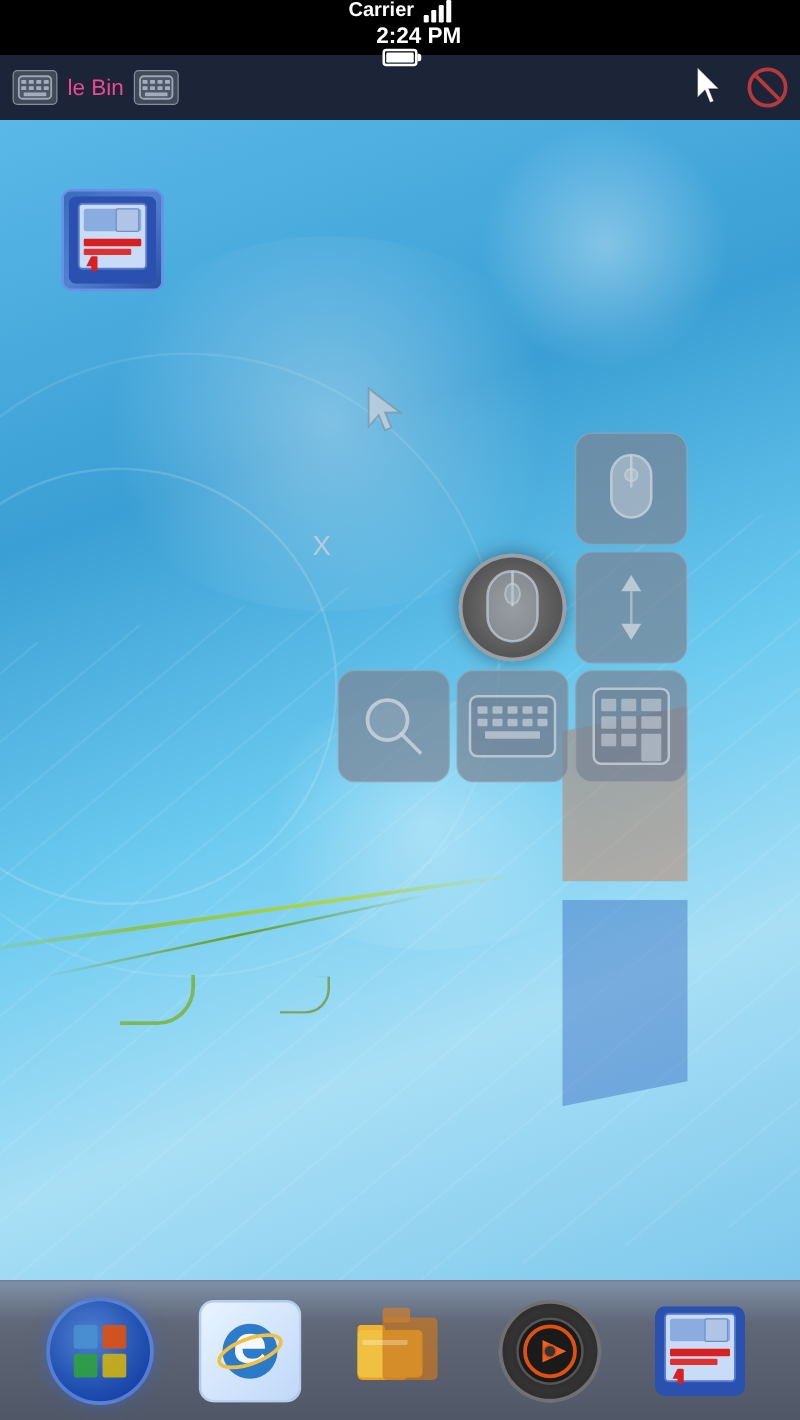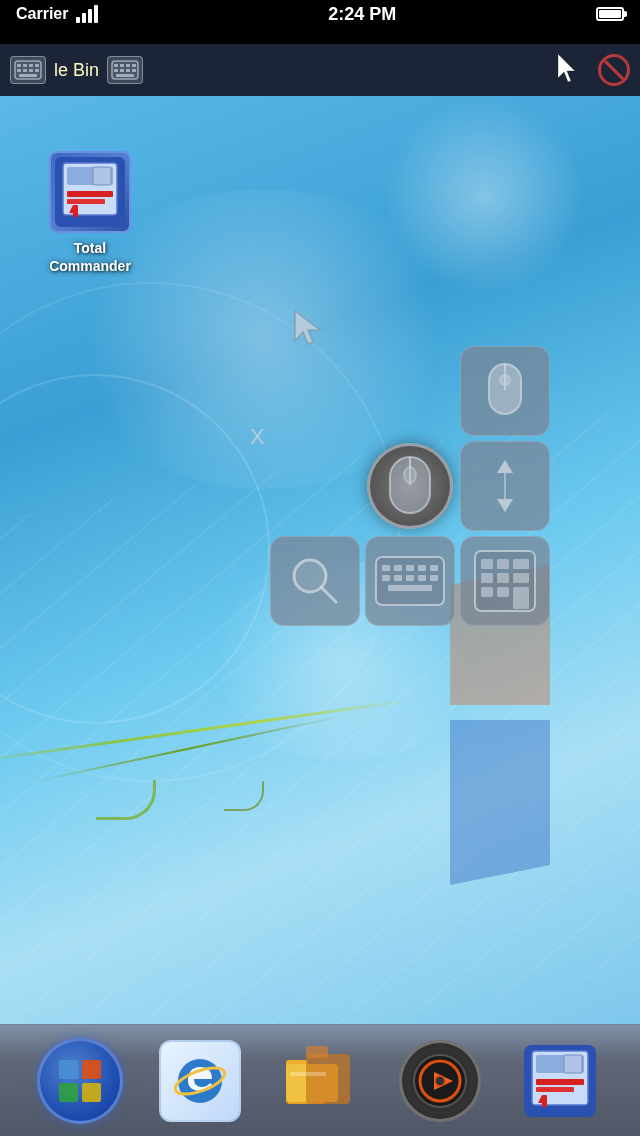--- a/index.html
+++ b/index.html
@@ -20,20 +20,21 @@
       height: 28px;
       background: rgba(0,0,0,0.6);
       display: flex;
       align-items: center;
       justify-content: space-between;
       padding: 0 16px;
       z-index: 100;
       color: white;
       font-size: 16px;
       font-weight: 600;
+      flex-direction: column;
     }
     #status-left { display: flex; align-items: center; gap: 8px; }
     #status-center { font-size: 18px; font-weight: 600; margin-left: 30px; }
     #status-right { display: flex; align-items: center; gap: 6px; }
 
     
     #toolbar {
       position: absolute;
       top: 44px; left: 0; right: 0;
       height: 52px;
@@ -368,21 +369,21 @@
       <rect x="15" y="4" width="4" height="3" rx="0.5" fill="rgba(200,210,220,0.7)"></rect>
       <rect x="21" y="4" width="4" height="3" rx="0.5" fill="rgba(200,210,220,0.7)"></rect>
       <rect x="3" y="9" width="4" height="3" rx="0.5" fill="rgba(200,210,220,0.7)"></rect>
       <rect x="9" y="9" width="4" height="3" rx="0.5" fill="rgba(200,210,220,0.7)"></rect>
       <rect x="15" y="9" width="4" height="3" rx="0.5" fill="rgba(200,210,220,0.7)"></rect>
       <rect x="21" y="9" width="4" height="3" rx="0.5" fill="rgba(200,210,220,0.7)"></rect>
       <rect x="5" y="14" width="18" height="3" rx="0.5" fill="rgba(200,210,220,0.7)"></rect>
     </svg>
   </div>
 
-  <span style="color:#fef9c3;font-size:18px;font-weight:500;margin-left:2px;">le Bin</span>
+  <span style="color:#ec4899;font-size:18px;font-weight:500;margin-left:2px;">le Bin</span>
 
   <div class="kb-icon" style="width:36px;height:28px;display:flex;align-items:center;justify-content:center;margin-left:2px;">
     <svg width="28" height="20" viewBox="0 0 28 20" fill="none">
       <rect x="1" y="1" width="26" height="18" rx="3" stroke="rgba(180,190,200,0.8)" stroke-width="1.5" fill="rgba(100,110,130,0.4)"></rect>
       <rect x="3" y="4" width="4" height="3" rx="0.5" fill="rgba(200,210,220,0.7)"></rect>
       <rect x="9" y="4" width="4" height="3" rx="0.5" fill="rgba(200,210,220,0.7)"></rect>
       <rect x="15" y="4" width="4" height="3" rx="0.5" fill="rgba(200,210,220,0.7)"></rect>
       <rect x="21" y="4" width="4" height="3" rx="0.5" fill="rgba(200,210,220,0.7)"></rect>
       <rect x="3" y="9" width="4" height="3" rx="0.5" fill="rgba(200,210,220,0.7)"></rect>
       <rect x="9" y="9" width="4" height="3" rx="0.5" fill="rgba(200,210,220,0.7)"></rect>
@@ -442,24 +443,20 @@
 
         <rect x="38" y="10" width="18" height="18" rx="1" fill="#b0c4e8" stroke="#7090c0" stroke-width="1"></rect>
 
         <rect x="12" y="34" width="46" height="6" rx="1" fill="#d82020"></rect>
         <rect x="12" y="42" width="38" height="5" rx="1" fill="#e03030"></rect>
 
         <polygon points="14,56 22,56 18,48" fill="#d82020"></polygon>
         <rect x="18" y="48" width="5" height="12" rx="1" fill="#d82020"></rect>
       </svg>
     </div>
-    <span class="icon-label">
-      <span>Total</span><br>
-      <span>Commander</span>
-    </span>
   </div>
 
   <div id="control-panel">
 
     <div style="position:absolute;top:-30px;left:20px;">
       <svg width="35" height="40" viewBox="0 0 35 40" fill="none">
         <path d="M5 5 L5 35 L13 26 L18 38 L23 36 L18 24 L30 24 Z" fill="rgba(200,210,220,0.75)" stroke="rgba(120,130,140,0.5)" stroke-width="1.5"></path>
       </svg>
     </div>
 

